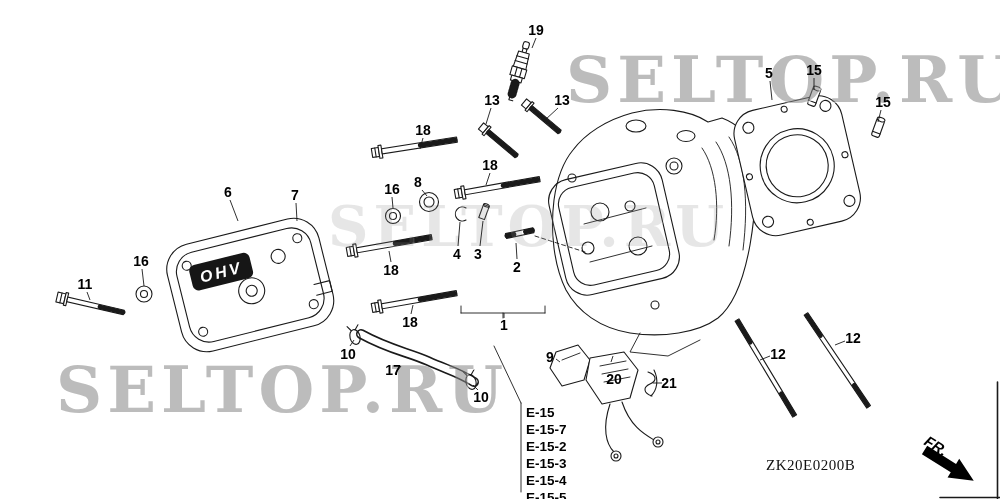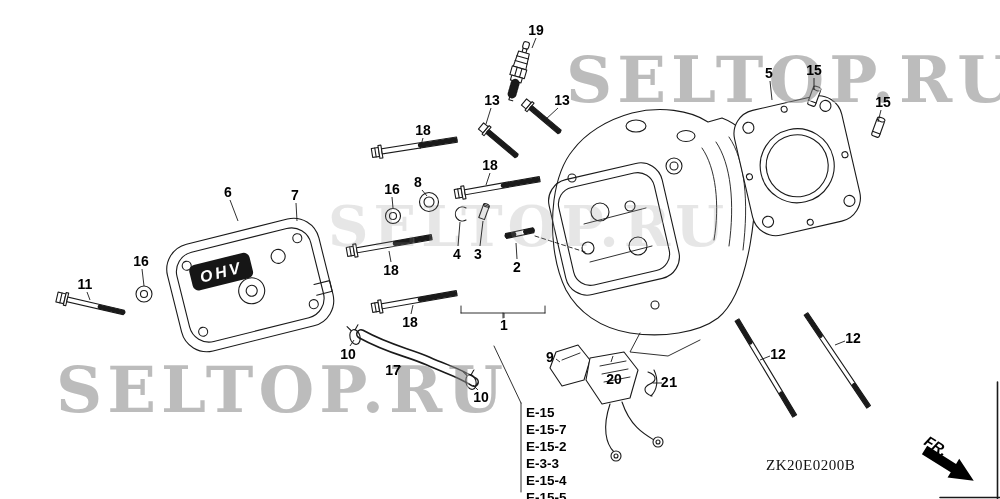--- a/index.html
+++ b/index.html
@@ -277,28 +277,28 @@
       <div class="callout" style="left: 504px; top: 325px;">1</div>
       <div class="callout" style="left: 141px; top: 261px;">16</div>
       <div class="callout" style="left: 85px; top: 284px; text-align: right;">11</div>
       <div class="callout" style="left: 391px; top: 270px;">18</div>
       <div class="callout" style="left: 410px; top: 322px;">18</div>
       <div class="callout" style="left: 348px; top: 354px;">10</div>
       <div class="callout" style="left: 393px; top: 370px;">17</div>
       <div class="callout" style="left: 481px; top: 397px;">10</div>
       <div class="callout" style="left: 550px; top: 357px;">9</div>
       <div class="callout" style="left: 614px; top: 349px; margin-top: 30px;">20</div>
-      <div class="callout" style="left: 669px; top: 383px; font-family: Liberation Mono, monospace;">21</div>
+      <div class="callout" style="left: 669px; top: 383px;">21</div>
       <div class="callout" style="left: 778px; top: 354px;">12</div>
       <div class="callout" style="left: 853px; top: 338px;">12</div>
     </div>
 
   <div id="ref-block" style="left: 526px; top: 404px;">
       <div class="ref-item">E-15</div>
       <div class="ref-item">E-15-7</div>
       <div class="ref-item">E-15-2</div>
-      <div class="ref-item">E-3-3</div>
+      <div class="ref-item">E-15-3</div>
       <div class="ref-item">E-15-4</div>
       <div class="ref-item">E-15-5</div>
     </div>
 
   <div id="diagram-code">ZK20E0200B</div>
 </div>
 
 </body></html>

